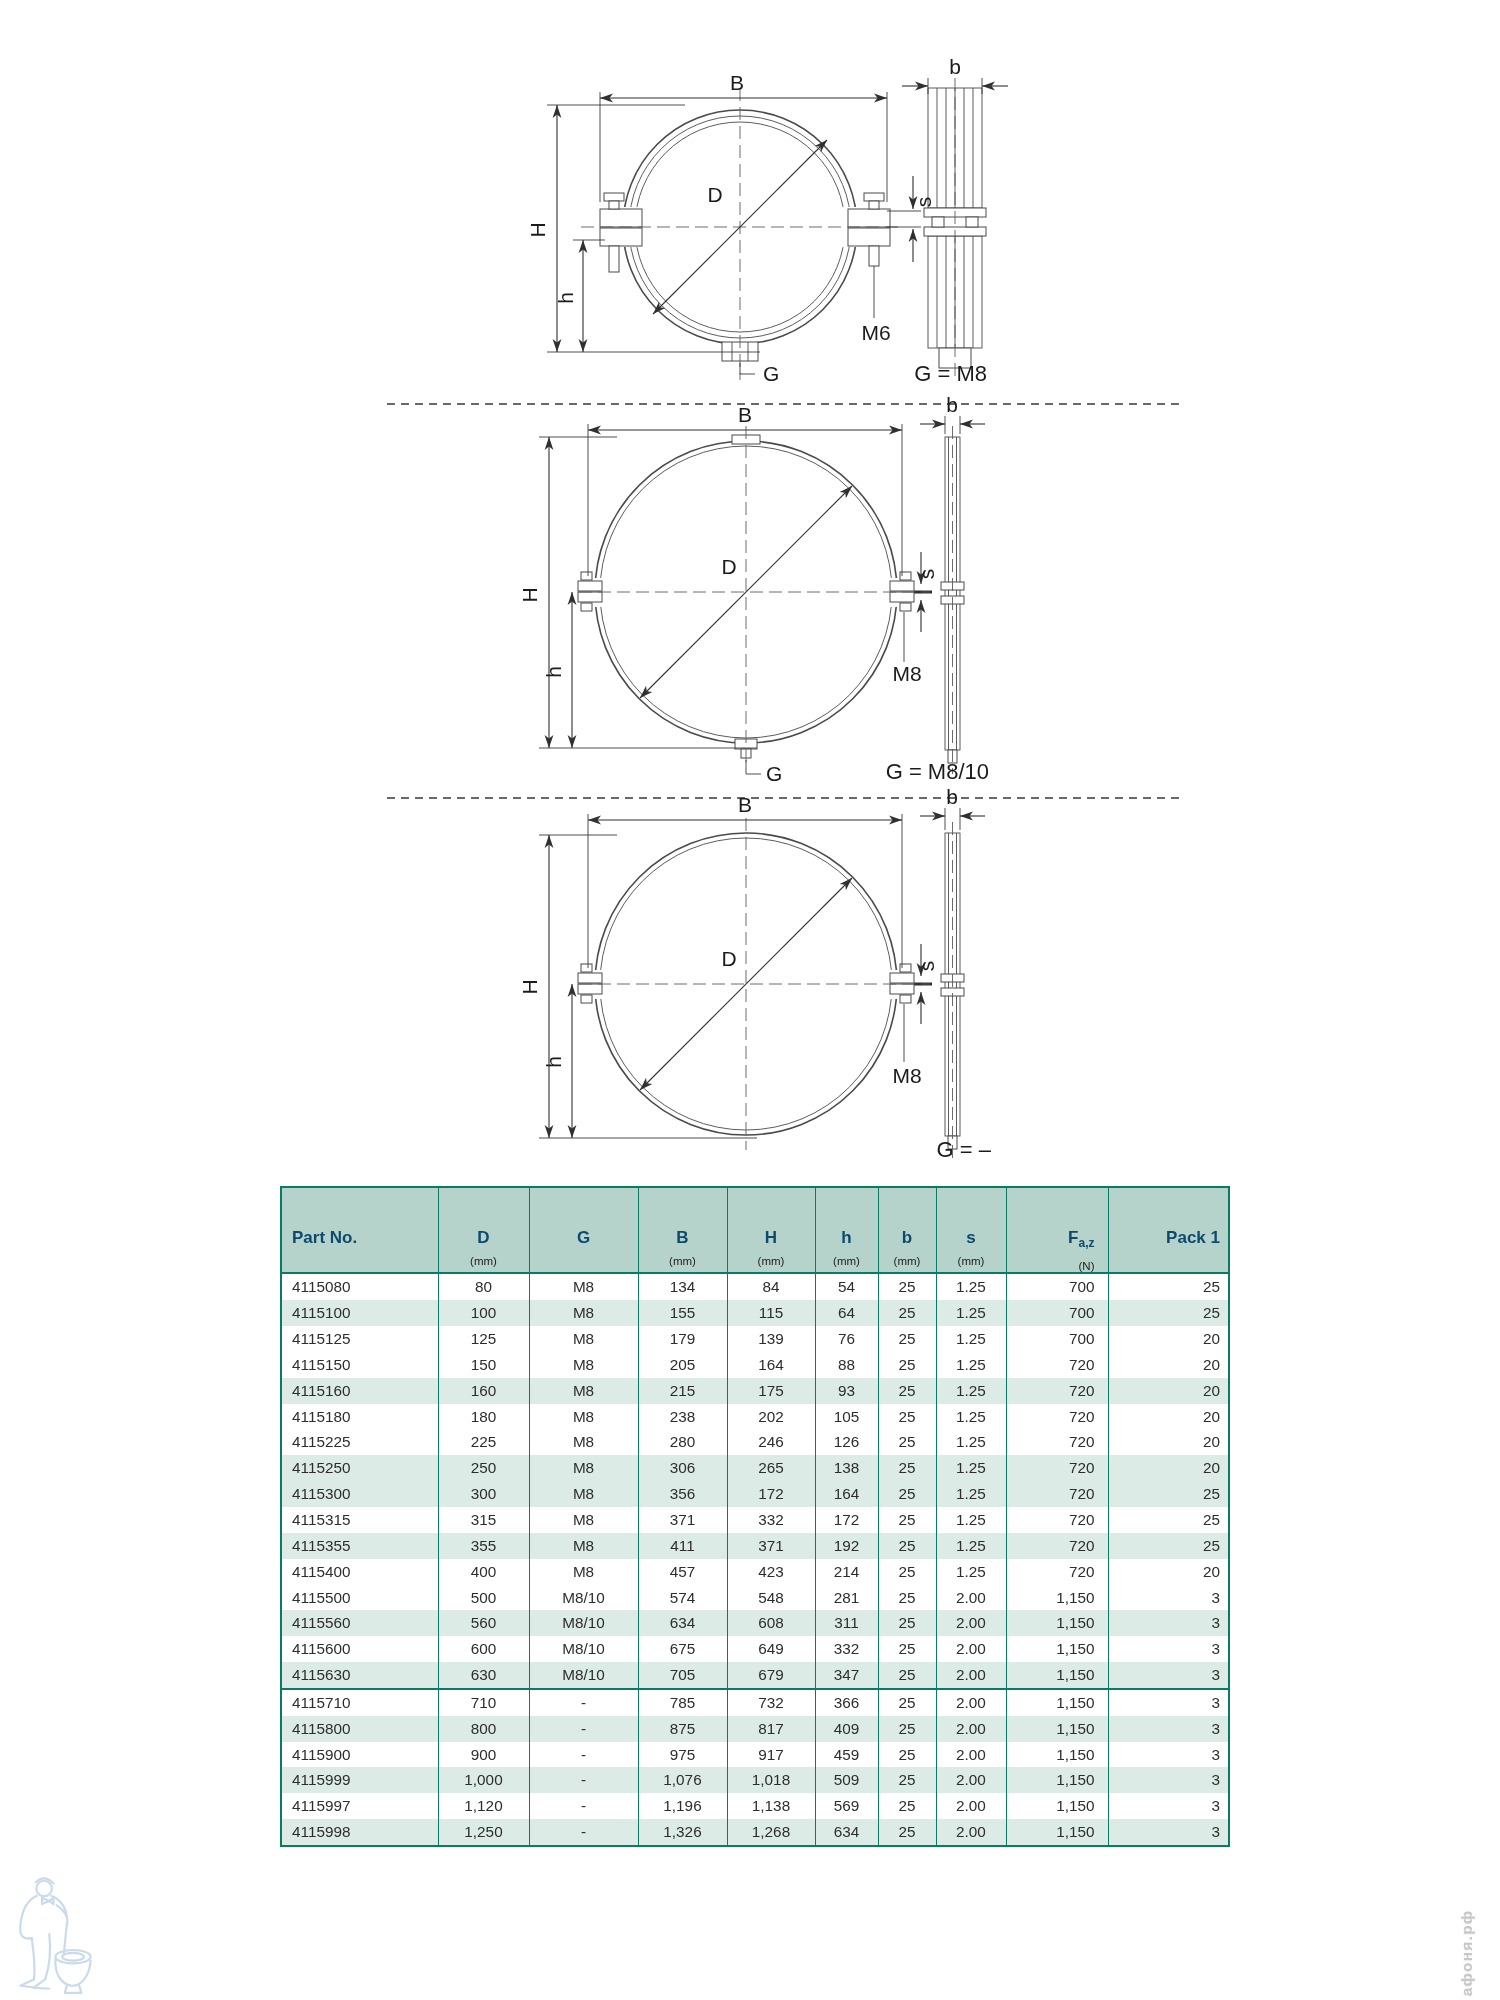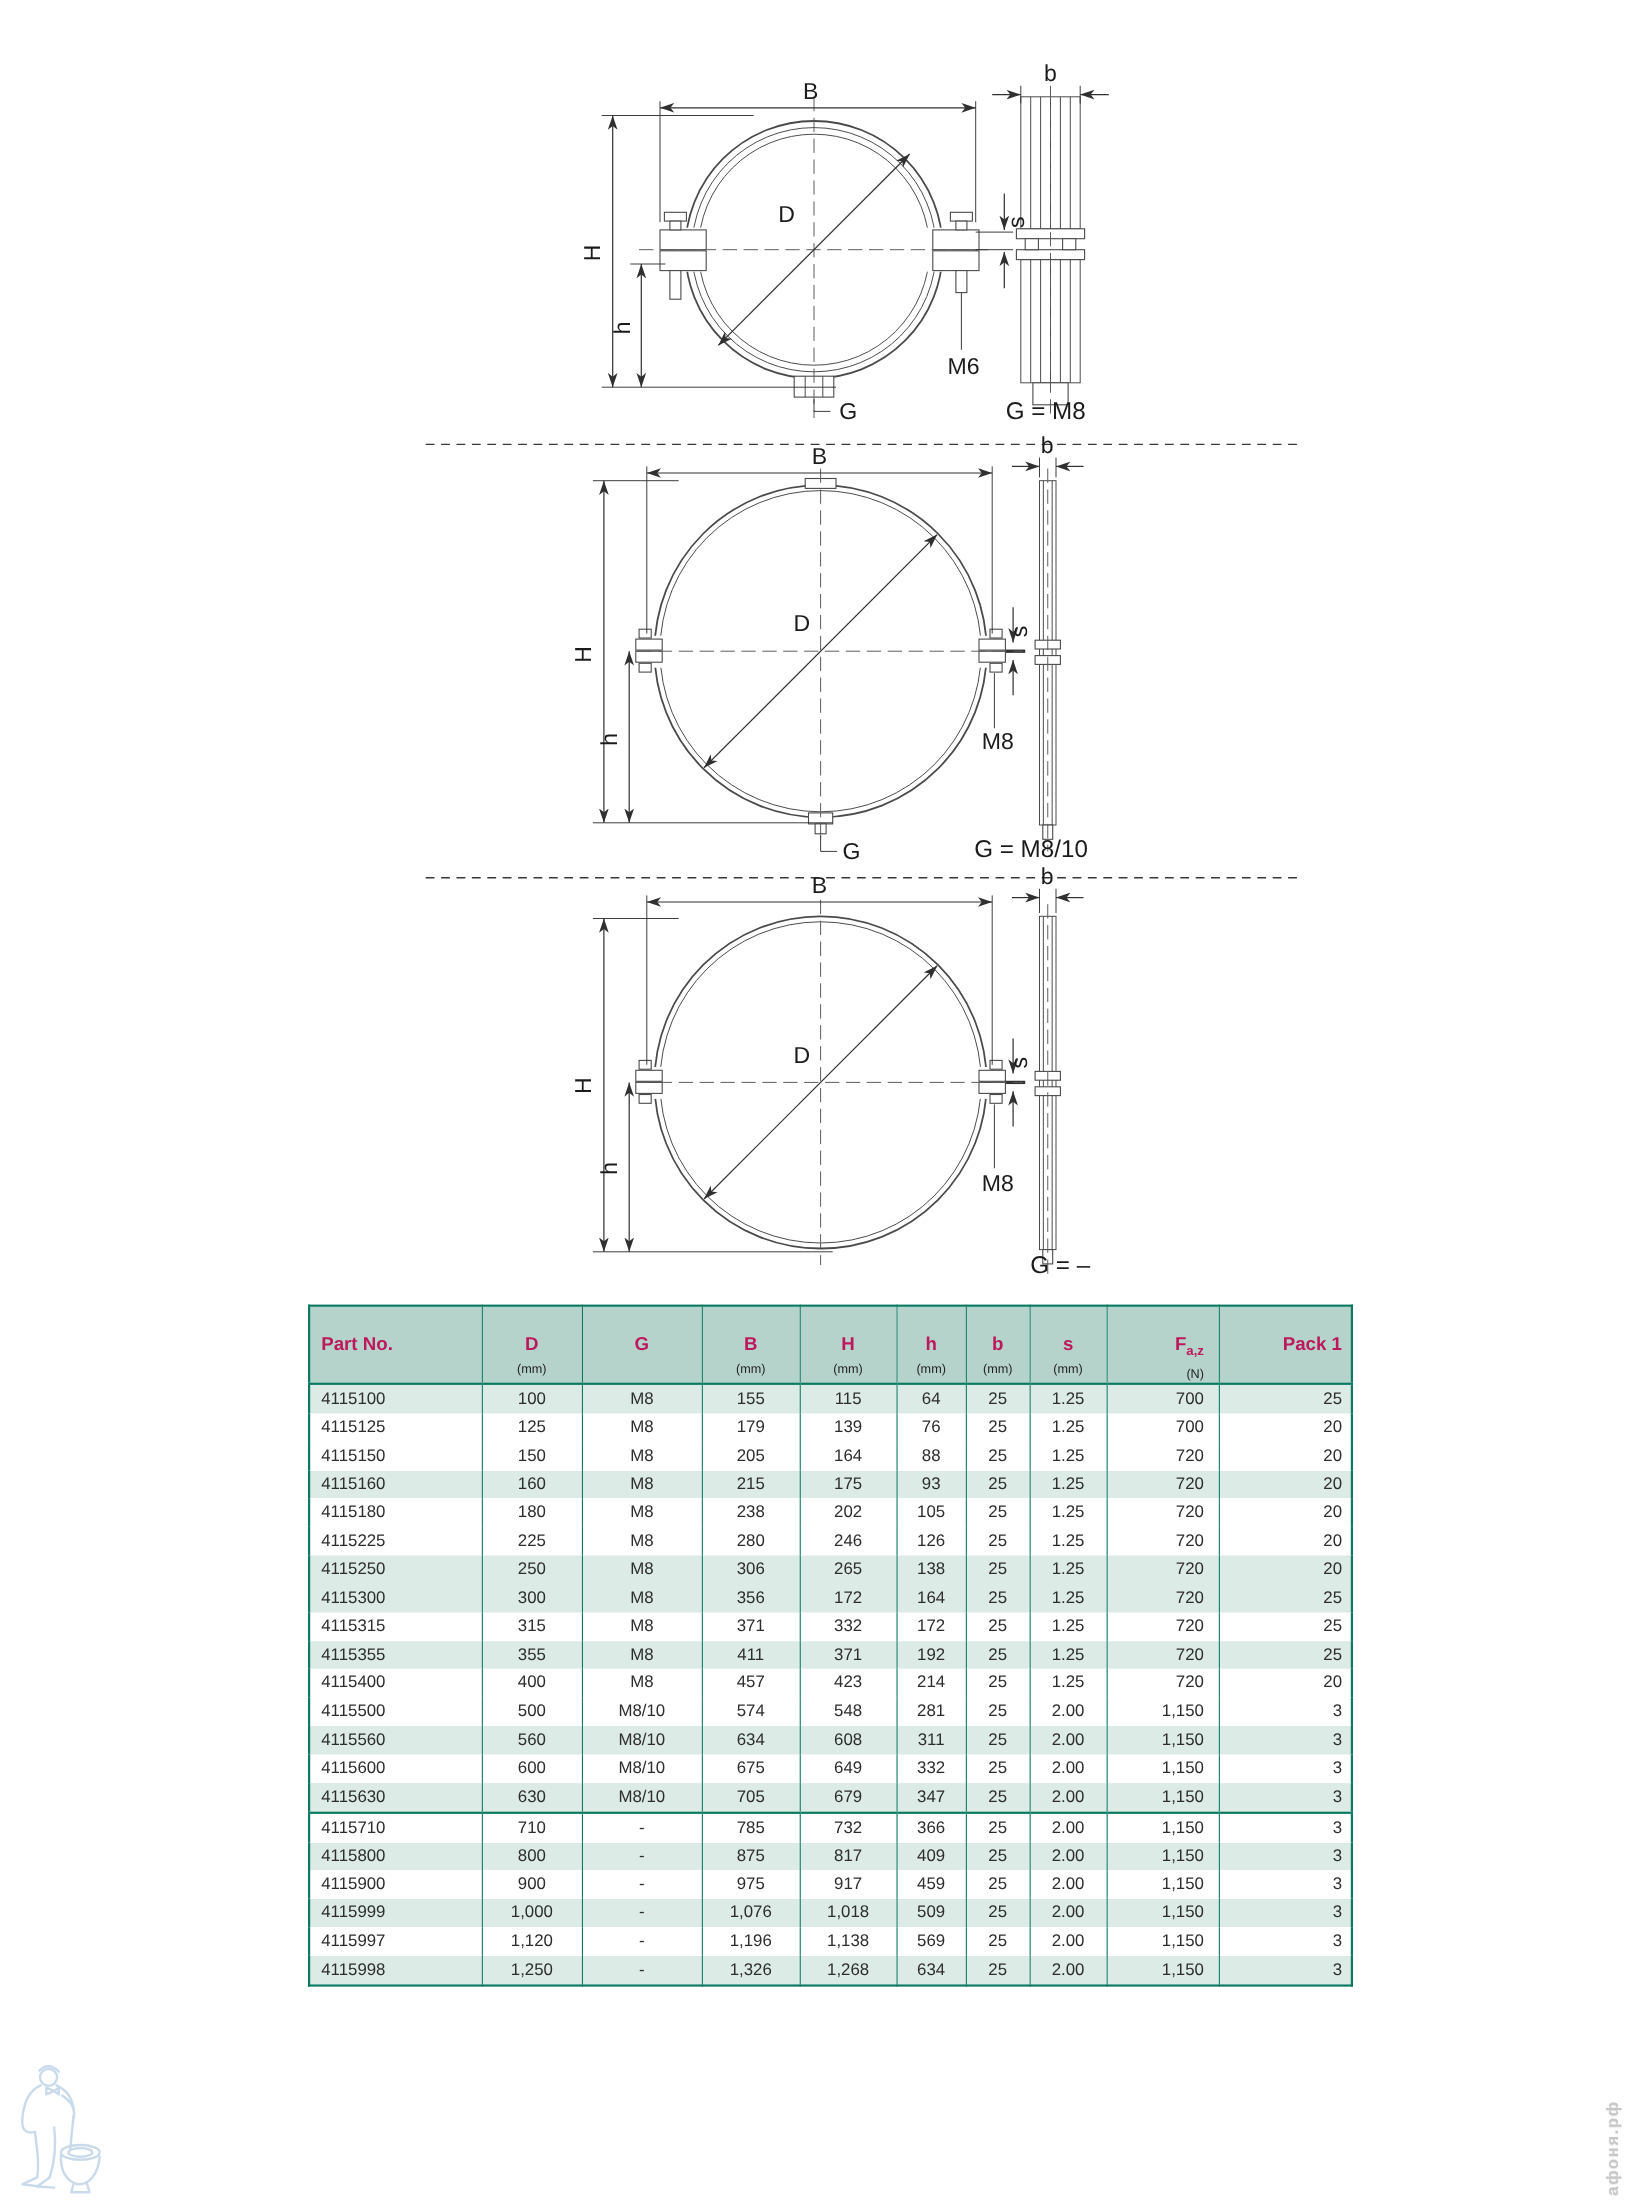--- a/index.html
+++ b/index.html
@@ -29,21 +29,21 @@
   #drawing .lbl{font-size:21px;}
   #drawing .note{font-size:22px;}
 
   
   #spec{left:280px;top:1186px;}
   table{border-collapse:collapse;table-layout:fixed;width:948px;
         border:2.5px solid var(--green);}
   th,td{border-left:1px solid var(--green);overflow:hidden;white-space:nowrap;}
   th{background:var(--hdr-bg);height:71px;vertical-align:top;
      border-bottom:2.2px solid var(--green);}
-  .h-label{font-size:17px;font-weight:bold;color:#be185d;padding-top:24px;line-height:20px;}
+  .h-label{font-size:17px;font-weight:bold;color:#0c4a6e;padding-top:24px;line-height:20px;margin-top:16px;}
   .h-label sub{font-size:12px;font-weight:bold;}
   .h-unit{font-size:11.5px;font-weight:normal;color:#222;padding-top:7px;}
   td{height:25.85px;line-height:25.85px;font-size:15.3px;color:var(--ink);}
   tr.odd td{background:var(--alt-bg);}
   tr.even td{background:#ffffff;}
   tr.group-sep td{border-top:2.2px solid var(--green);}
   .al-left{text-align:left;padding-left:10px;}
   .al-center{text-align:center;}
   .al-right{text-align:right;}
   td.c8,th.c8 .h-label,th.c8 .h-unit{padding-right:13px;}
@@ -324,20 +324,32 @@
             <div class="h-label">F<sub>a,z</sub></div>
             <div class="h-unit">(N)</div>
           </th>
           <th class="c9 al-right">
             <div class="h-label">Pack 1</div>
             <div class="h-unit">&nbsp;</div>
           </th>
         </tr>
       </thead>
     <tbody id="spec-body">
+        <tr class="even">
+          <td class="c0 al-left">4115080</td>
+          <td class="c1 al-center">80</td>
+          <td class="c2 al-center">M8</td>
+          <td class="c3 al-center">134</td>
+          <td class="c4 al-center">84</td>
+          <td class="c5 al-center">54</td>
+          <td class="c6 al-center">25</td>
+          <td class="c7 al-center">1.25</td>
+          <td class="c8 al-right">700</td>
+          <td class="c9 al-right">25</td>
+        </tr>
         <tr class="odd">
           <td class="c0 al-left">4115100</td>
           <td class="c1 al-center">100</td>
           <td class="c2 al-center">M8</td>
           <td class="c3 al-center">155</td>
           <td class="c4 al-center">115</td>
           <td class="c5 al-center">64</td>
           <td class="c6 al-center">25</td>
           <td class="c7 al-center">1.25</td>
           <td class="c8 al-right">700</td>

